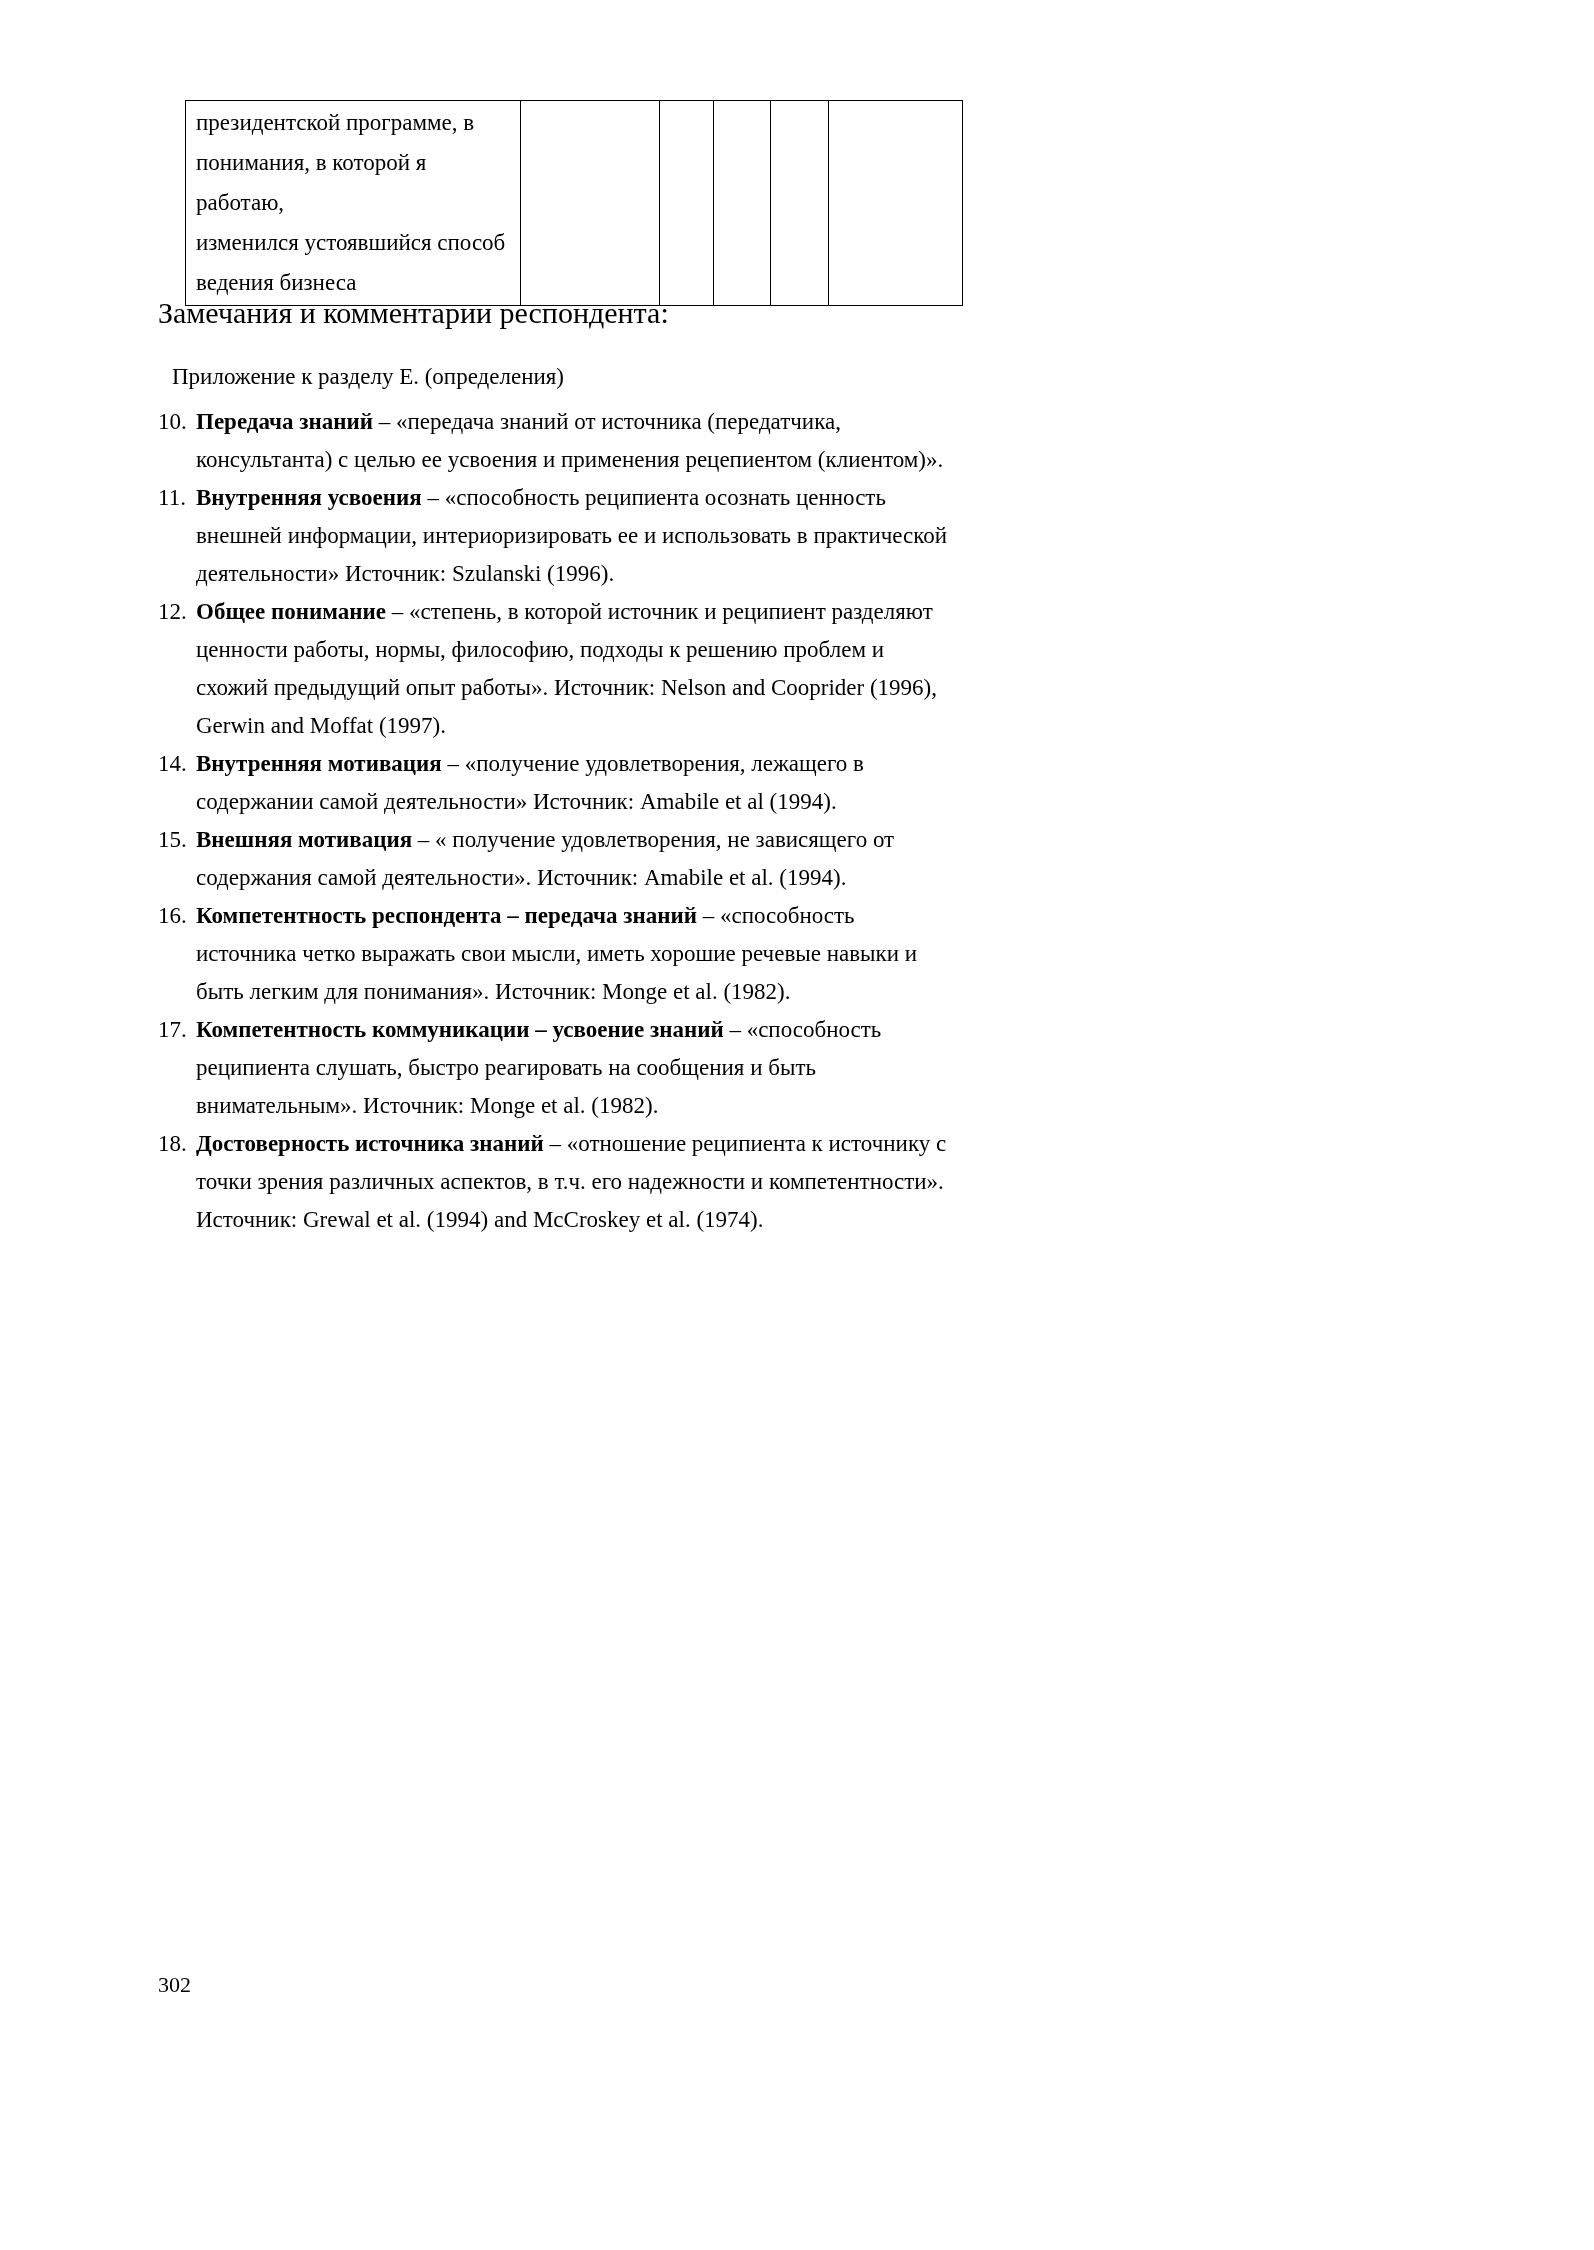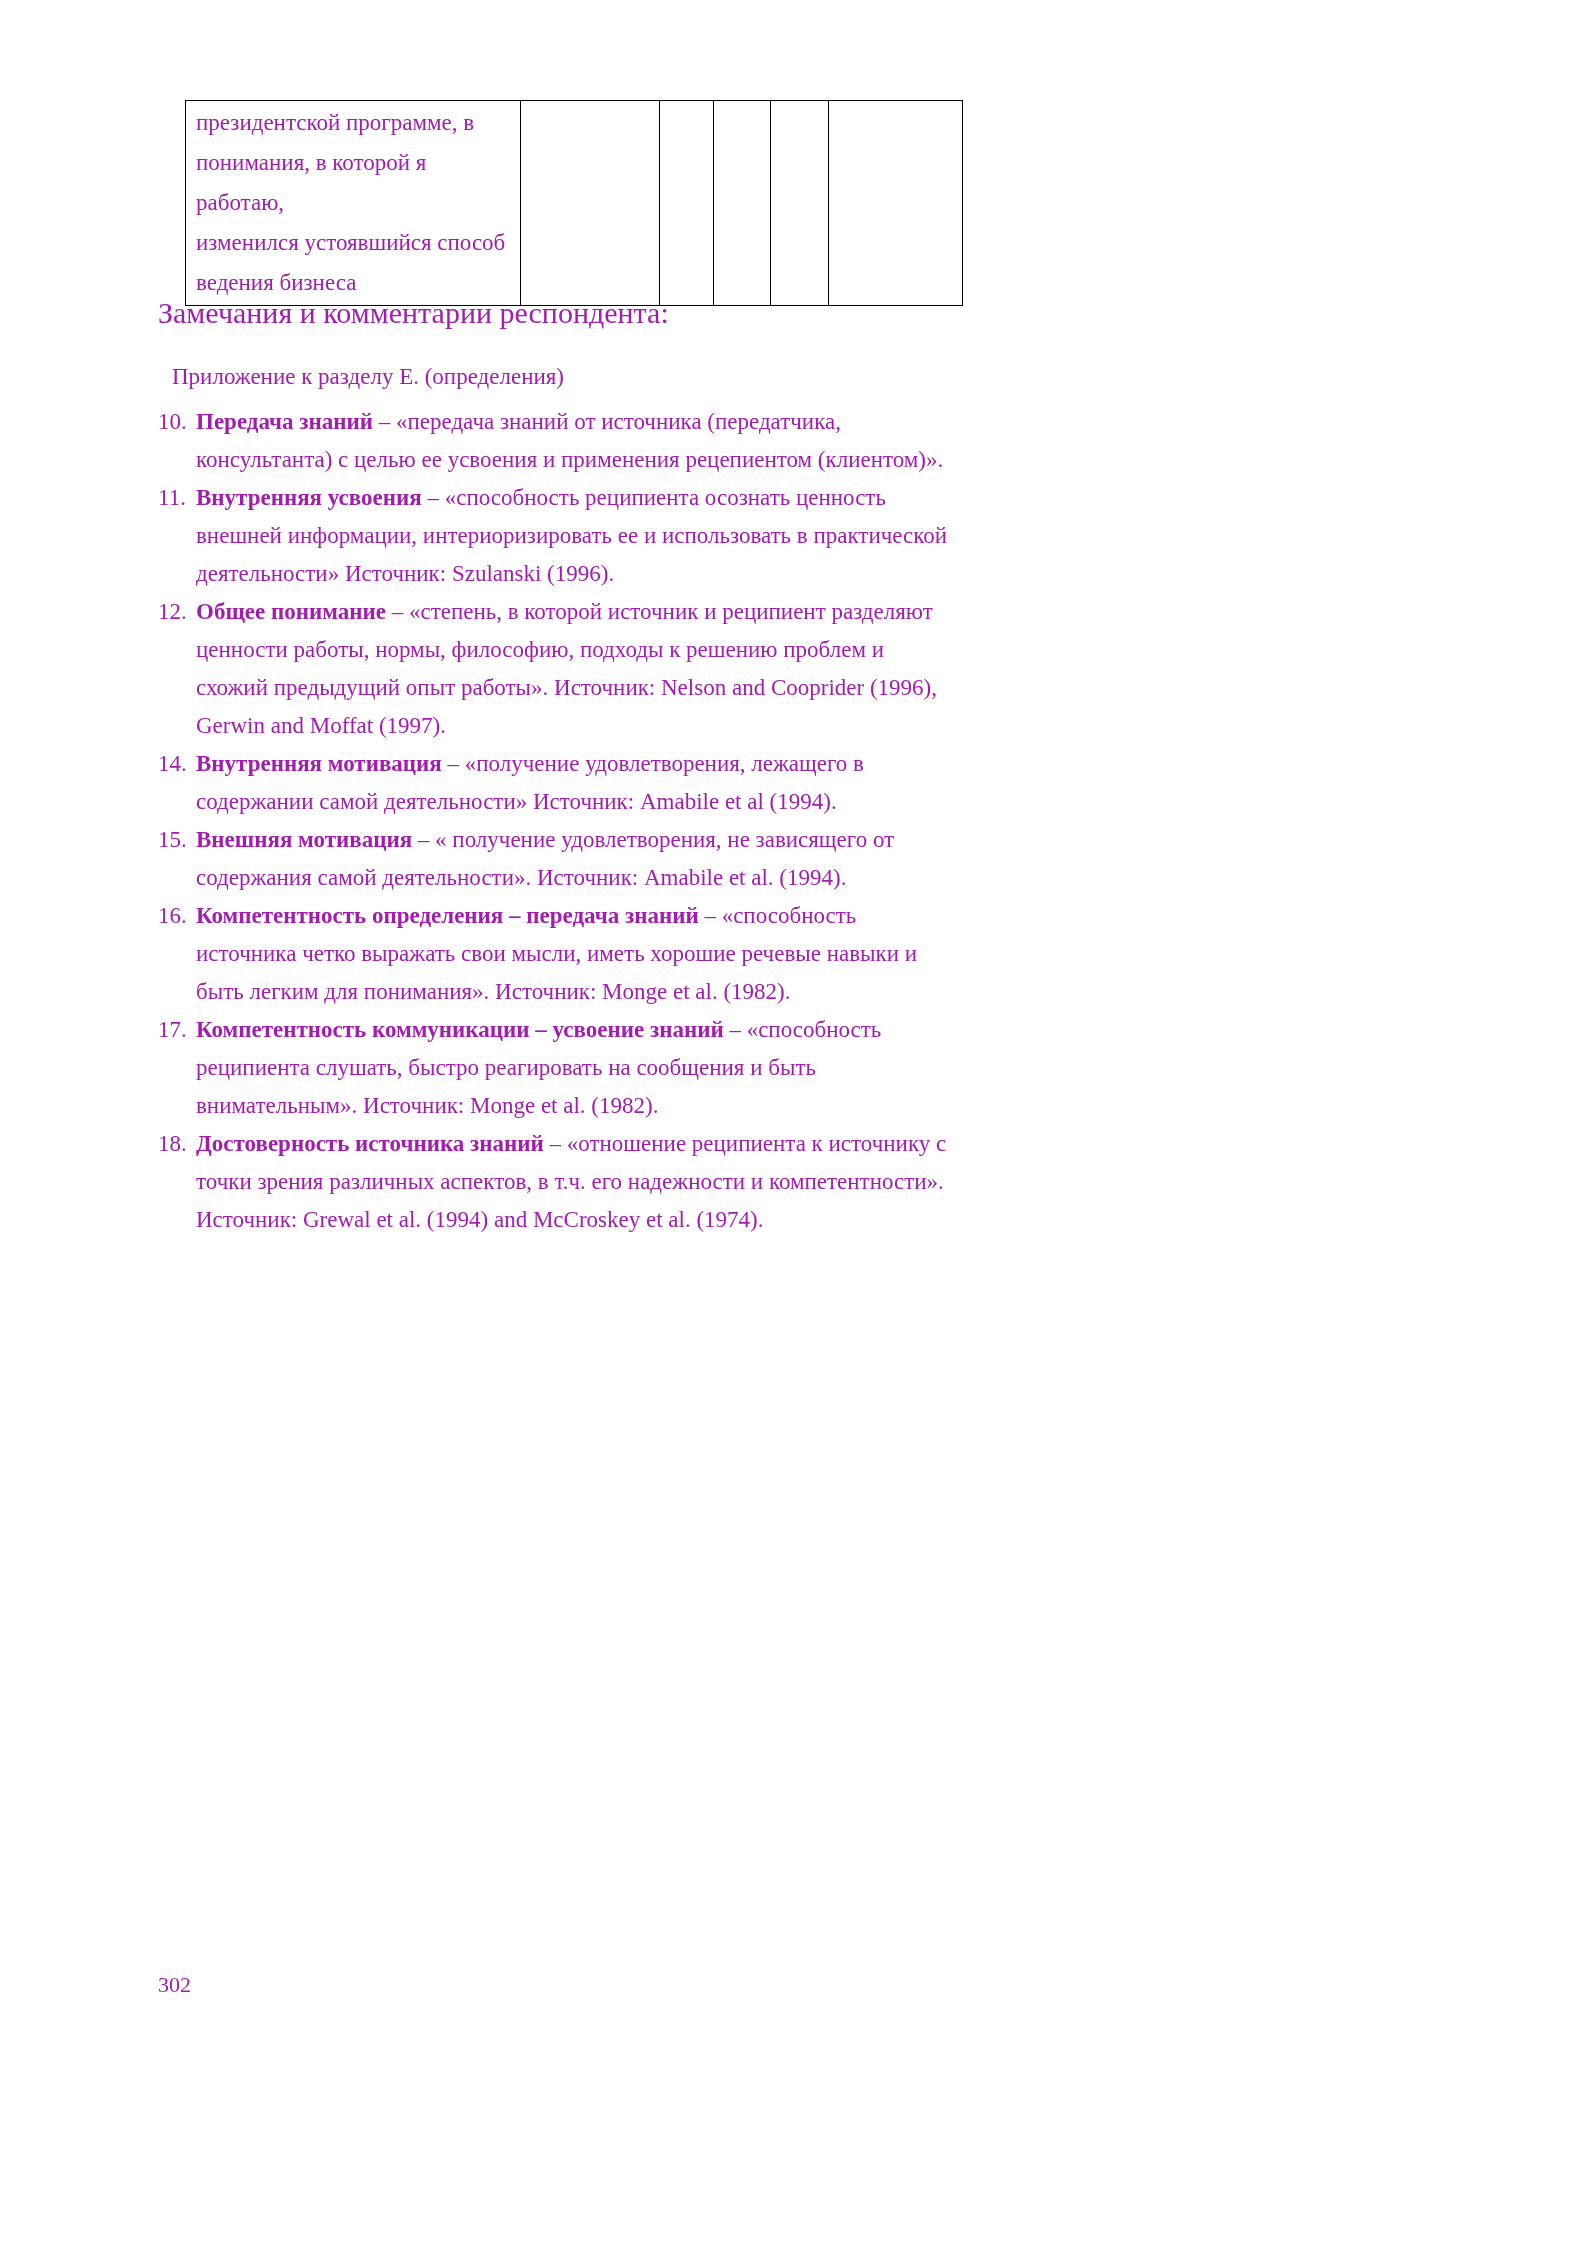--- a/index.html
+++ b/index.html
@@ -6,21 +6,21 @@
     margin: 0;
     padding: 0;
     background: #ffffff;
   }
   .page {
     position: relative;
     width: 1594px;
     height: 2250px;
     background: #ffffff;
     font-family: "Liberation Serif", "DejaVu Serif", serif;
-    color: #a21caf;
+    color: #000000;
     overflow: hidden;
   }
   
   .qtable {
     position: absolute;
     left: 185px;
     top: 100px;
     border-collapse: collapse;
     table-layout: fixed;
   }
@@ -122,21 +122,21 @@
 
     <div class="def-item"><span class="def-num">11.</span><span class="def-term">Внутренняя усвоения</span><span> –  </span><span>«способность реципиента осознать ценность внешней информации, интериоризировать ее и использовать в практической деятельности» Источник: Szulanski (1996).</span></div>
 
     <div class="def-item"><span class="def-num">12.</span><span class="def-term">Общее понимание</span><span> –  </span><span>«степень, в которой источник и реципиент разделяют ценности работы, нормы, философию, подходы к решению проблем и схожий предыдущий опыт работы».  Источник: Nelson and Cooprider (1996), Gerwin and Moffat (1997).</span></div>
 
 
     <div class="def-item"><span class="def-num">14.</span><span class="def-term">Внутренняя мотивация</span><span> – </span><span>«получение удовлетворения, лежащего в содержании самой деятельности»   Источник: Amabile et al (1994).</span></div>
 
     <div class="def-item"><span class="def-num">15.</span><span class="def-term">Внешняя мотивация</span><span> – </span><span>« получение удовлетворения, не зависящего от содержания самой деятельности».  Источник: Amabile et al. (1994).</span></div>
 
-    <div class="def-item"><span class="def-num">16.</span><span class="def-term">Компетентность определения – передача знаний</span><span> – </span><span>«способность источника четко выражать свои мысли, иметь хорошие речевые навыки и быть легким для понимания».  Источник: Monge et al. (1982).</span></div>
+    <div class="def-item"><span class="def-num">16.</span><span class="def-term">Компетентность респондента – передача знаний</span><span> – </span><span>«способность источника четко выражать свои мысли, иметь хорошие речевые навыки и быть легким для понимания».  Источник: Monge et al. (1982).</span></div>
 
     <div class="def-item"><span class="def-num">17.</span><span class="def-term">Компетентность коммуникации – усвоение знаний</span><span> – </span><span>«способность реципиента слушать, быстро реагировать на сообщения и быть внимательным». Источник: Monge et al. (1982).</span></div>
 
     <div class="def-item"><span class="def-num">18.</span><span class="def-term">Достоверность источника знаний</span><span> – </span><span>«отношение реципиента к источнику с точки зрения различных аспектов, в т.ч. его надежности и компетентности». Источник: Grewal et al. (1994) and McCroskey et al. (1974).</span></div>
 
   </div>
 
   <div class="page-number">302</div>
 
 </div>

